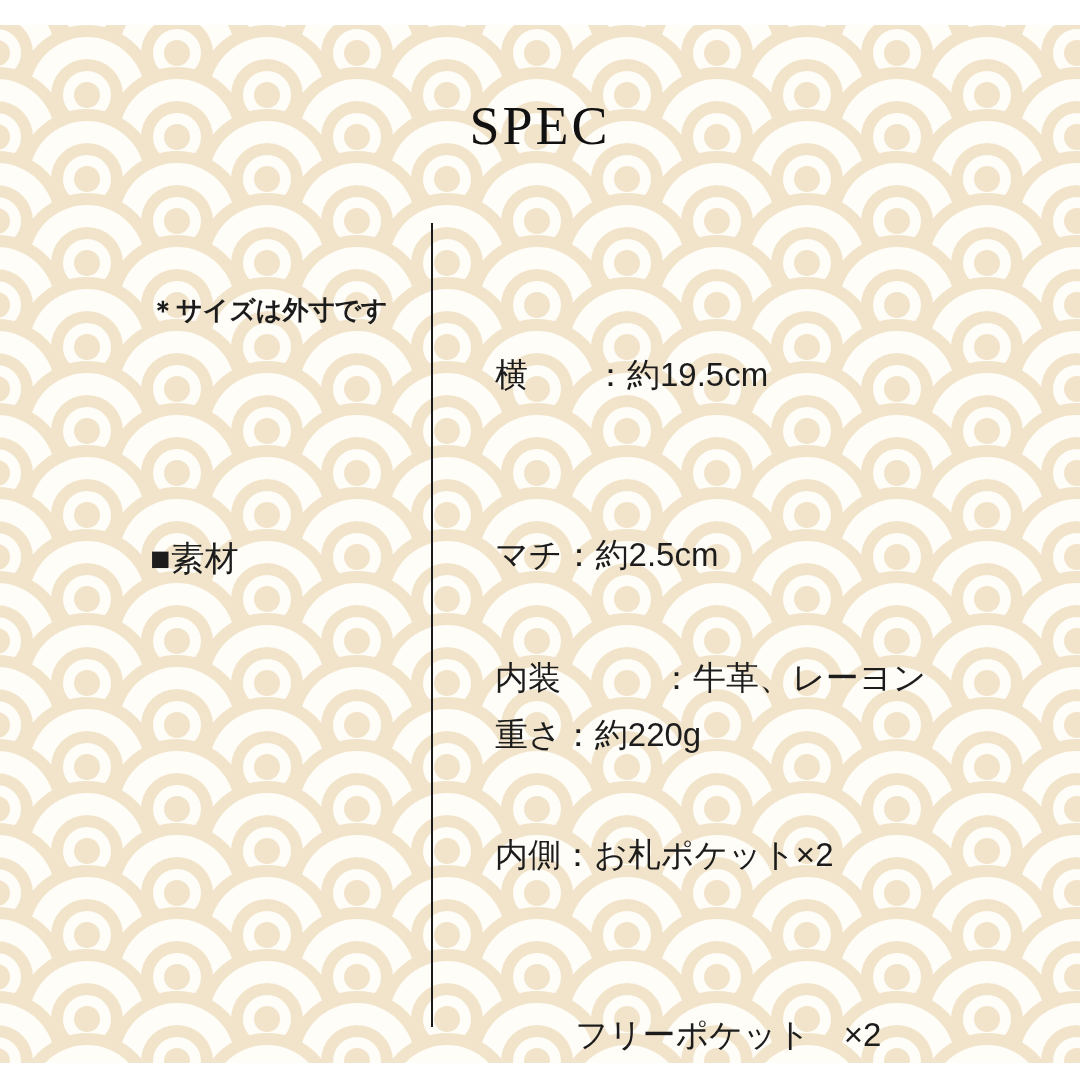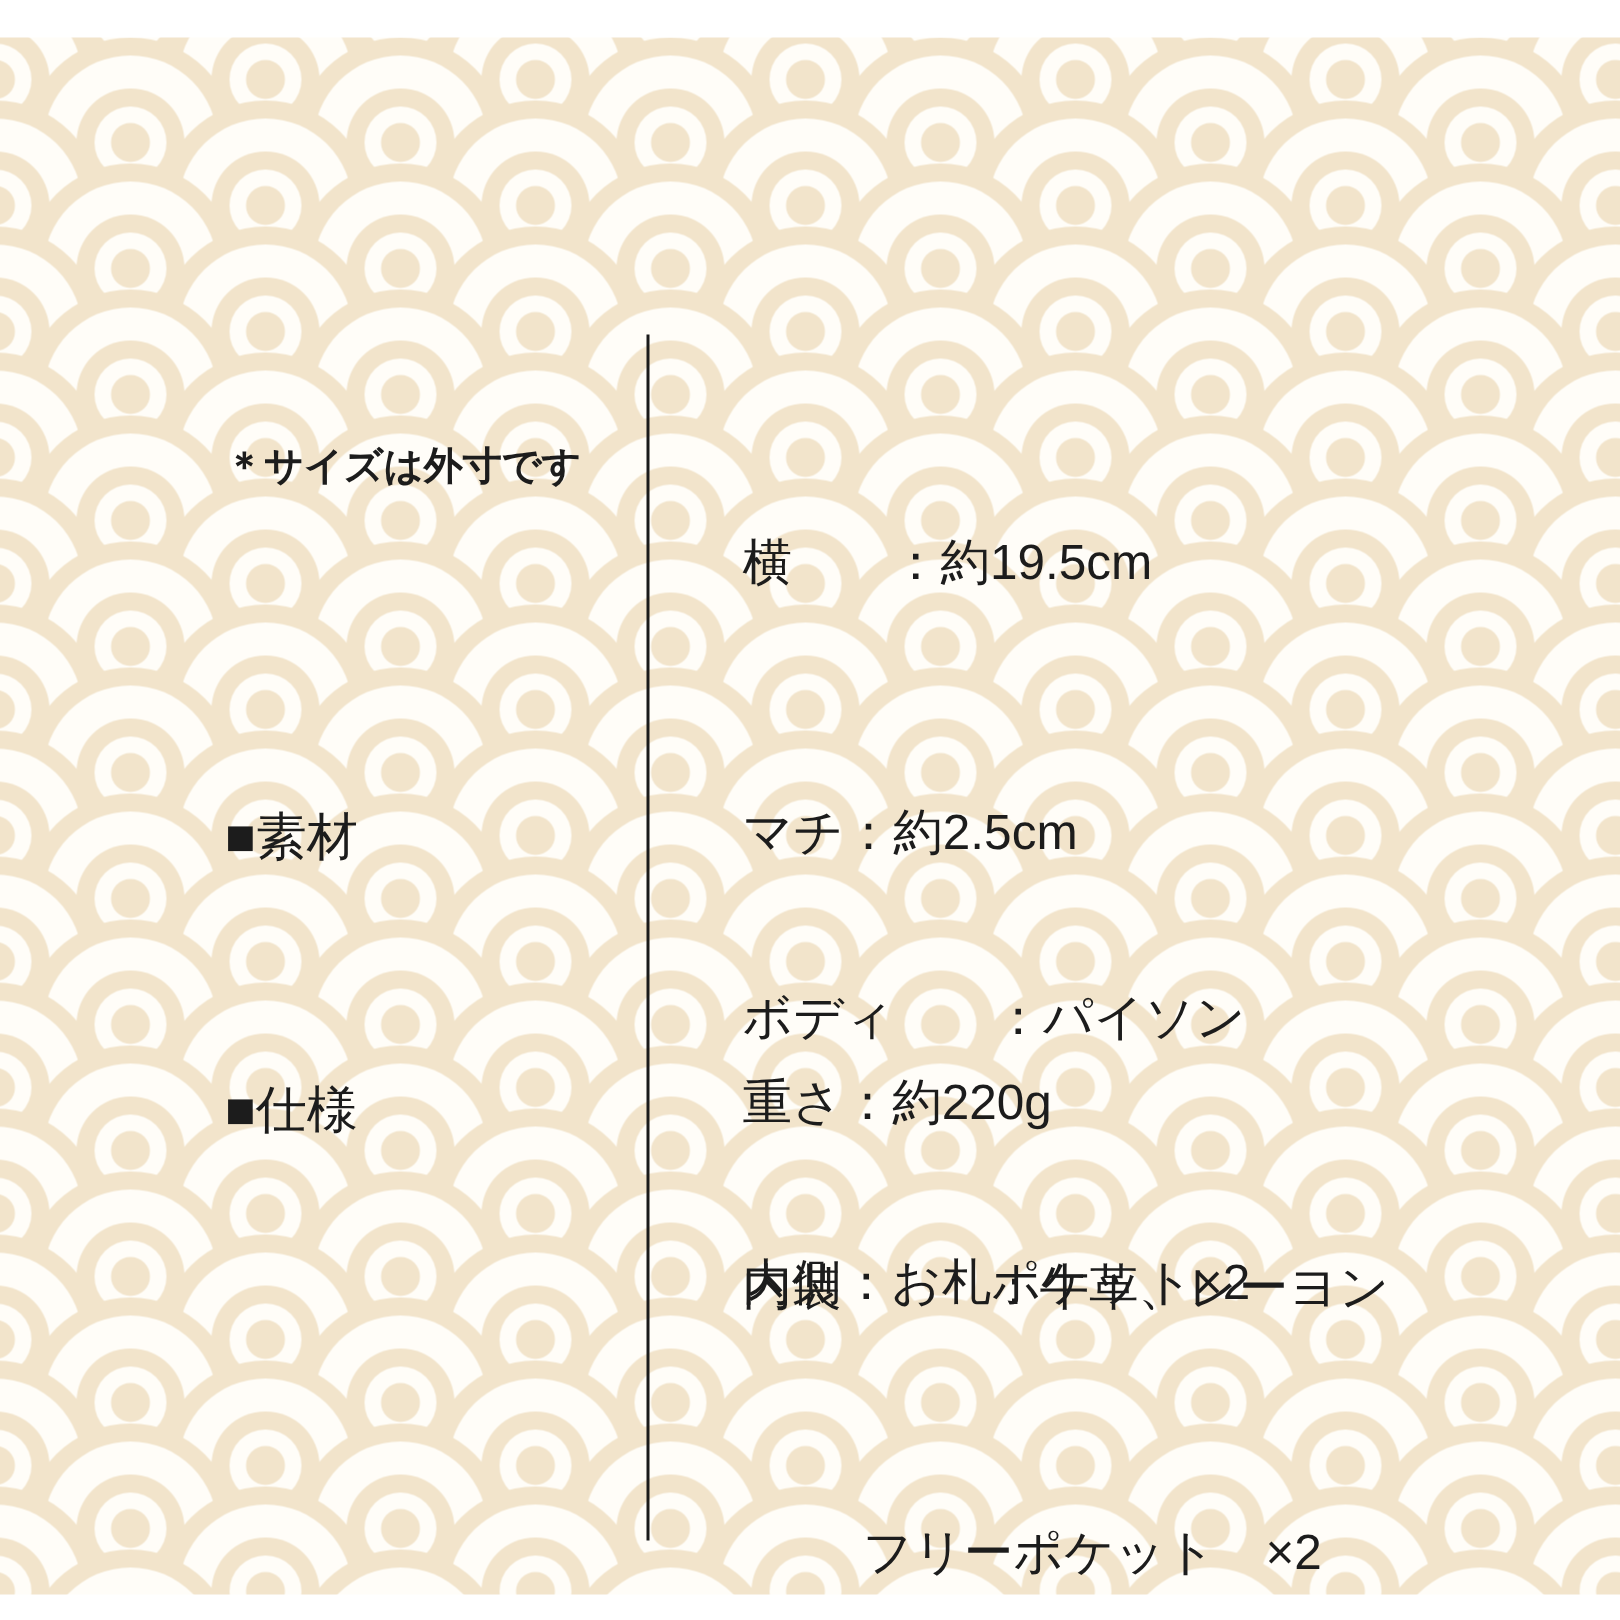--- a/index.html
+++ b/index.html
@@ -73,37 +73,36 @@
         <use href="#fan" x="180" y="42"></use>
         <use href="#fan" x="90" y="84"></use>
         <use href="#fan" x="0" y="126"></use>
         <use href="#fan" x="180" y="126"></use>
       </pattern>
     </defs>
     <rect width="1080" height="1080" fill="#ffffff"></rect>
     <rect x="0" y="25" width="1080" height="1038" fill="url(#sg)"></rect>
   </svg>
 
+  <div class="title">SPEC</div>
 
   <div class="divider"></div>
 
   <div class="note">＊サイズは外寸です</div>
   <div class="rows size">
     <div class="row">横　　：約19.5cm</div>
     <div class="row">マチ：約2.5cm</div>
     <div class="row">重さ：約220g</div>
   </div>
 
   <div class="sec-label material">■素材</div>
   <div class="rows material">
-    <div class="row">ボディ　　：パイソン</div>
     <div class="row">内装　　　：牛革、レーヨン</div>
   </div>
 
-  <div class="sec-label spec">■仕様</div>
   <div class="rows spec">
     <div class="row">内側：お札ポケット×2</div>
     <div class="row indent-1">フリーポケット　×2</div>
     
     
     
   </div>
 
 </div>
 

